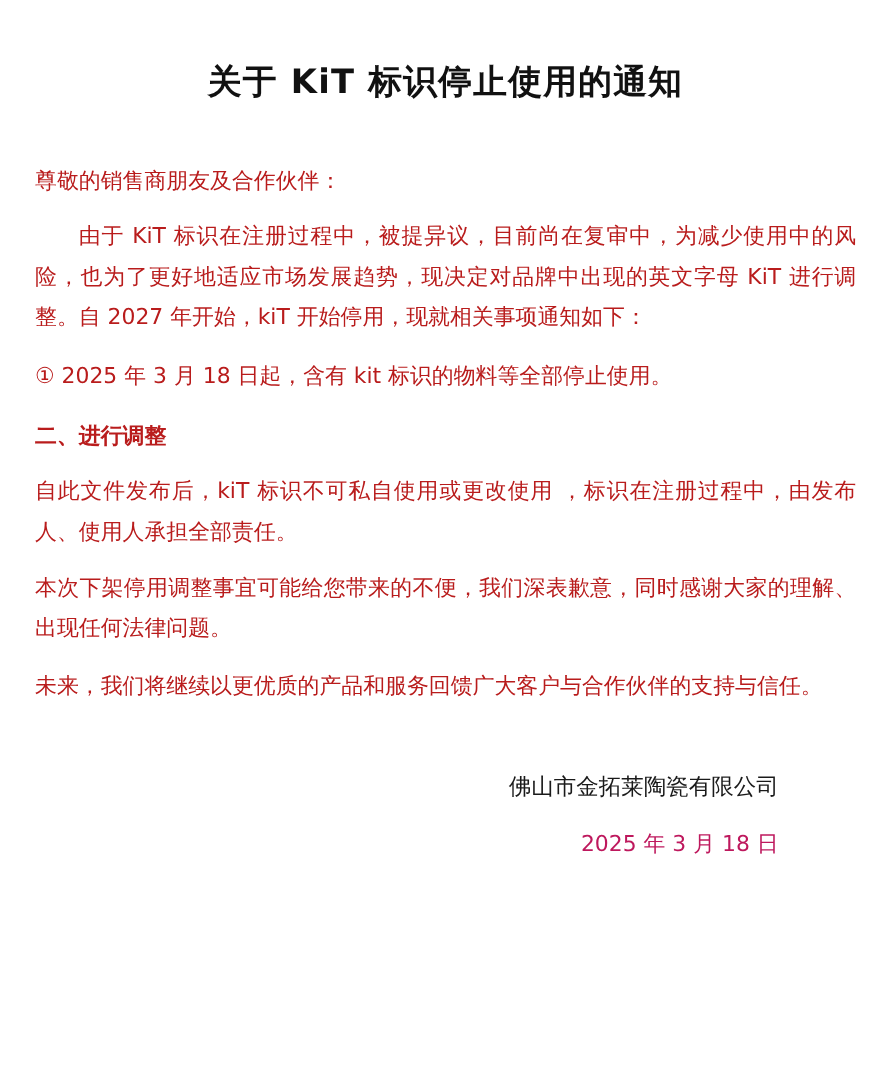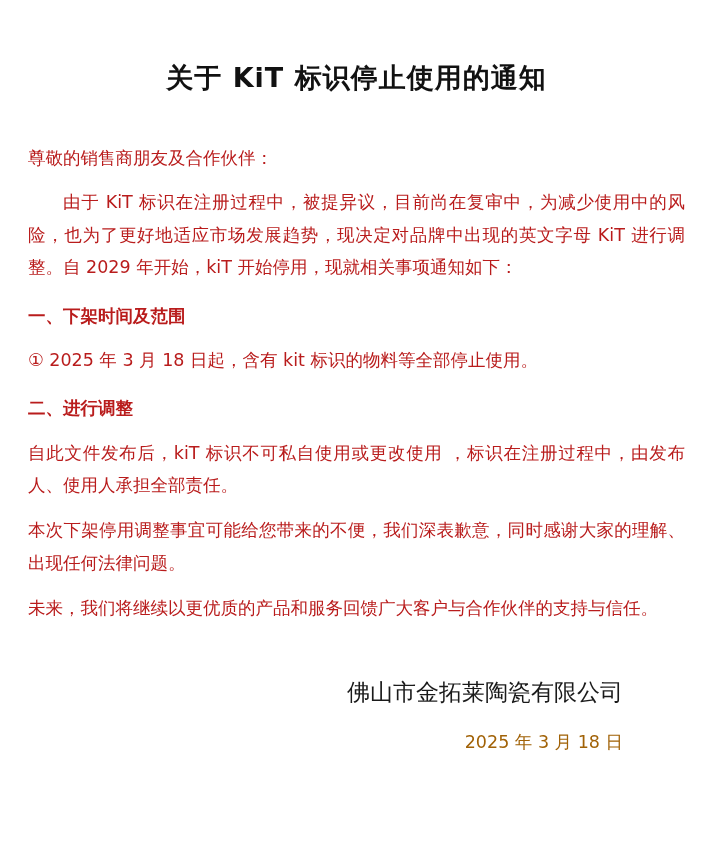--- a/index.html
+++ b/index.html
@@ -12,21 +12,21 @@
     height: 868px;
     font-family: "Liberation Serif", serif;
     color: #1a1a1a;
     -webkit-font-smoothing: antialiased;
   }
   .page {
     position: relative;
     width: 713px;
     height: 868px;
     box-sizing: border-box;
-    padding: 17px 28px;
+    padding: 4px 28px;
     background: #ffffff;
     overflow: hidden;
   }
   .doc-title {
     text-align: center;
     font-family: "DejaVu Sans", sans-serif;
     font-weight: bold;
     font-size: 27px;
     letter-spacing: 1px;
     margin-top: 43px;
@@ -63,45 +63,44 @@
   }
   .para {
     margin-bottom: 13px;
   }
   .signature-block {
     margin-top: 52px;
     text-align: right;
     padding-right: 62px;
   }
   .sign-company {
-    font-size: 23px;
+    font-size: 18px;
     font-family: Liberation Mono, monospace;
     margin-bottom: 22px;
     color: #1a1a1a;
   }
   .sign-date {
     font-size: 17.5px;
     font-family: "DejaVu Sans", sans-serif;
-    color: #a16207;
+    color: #be185d;
   }
 </style>
 </head>
 <body>
 
 <div class="page">
 
   <h1 class="doc-title">关于 KiT 标识停止使用的通知</h1>
 
   <div class="body-block">
 
     <p class="salutation">尊敬的销售商朋友及合作伙伴：</p>
 
-    <p class="indent">由于 KiT 标识在注册过程中，被提异议，目前尚在复审中，为减少使用中的风险，也为了更好地适应市场发展趋势，现决定对品牌中出现的英文字母 KiT 进行调整。自 2029 年开始，kiT 开始停用，现就相关事项通知如下：</p>
+    <p class="indent">由于 KiT 标识在注册过程中，被提异议，目前尚在复审中，为减少使用中的风险，也为了更好地适应市场发展趋势，现决定对品牌中出现的英文字母 KiT 进行调整。自 2027 年开始，kiT 开始停用，现就相关事项通知如下：</p>
 
-    <p class="section-head">一、下架时间及范围</p>
 
     <p class="list-item">① 2025 年 3 月 18 日起，含有 kit 标识的物料等全部停止使用。</p>
 
     <p class="section-head">二、进行调整</p>
 
     <p class="para">自此文件发布后，kiT 标识不可私自使用或更改使用 ，标识在注册过程中，由发布人、使用人承担全部责任。</p>
     <p class="para">本次下架停用调整事宜可能给您带来的不便，我们深表歉意，同时感谢大家的理解、出现任何法律问题。</p>
     <p class="para">未来，我们将继续以更优质的产品和服务回馈广大客户与合作伙伴的支持与信任。</p>
 
     <div class="signature-block">

